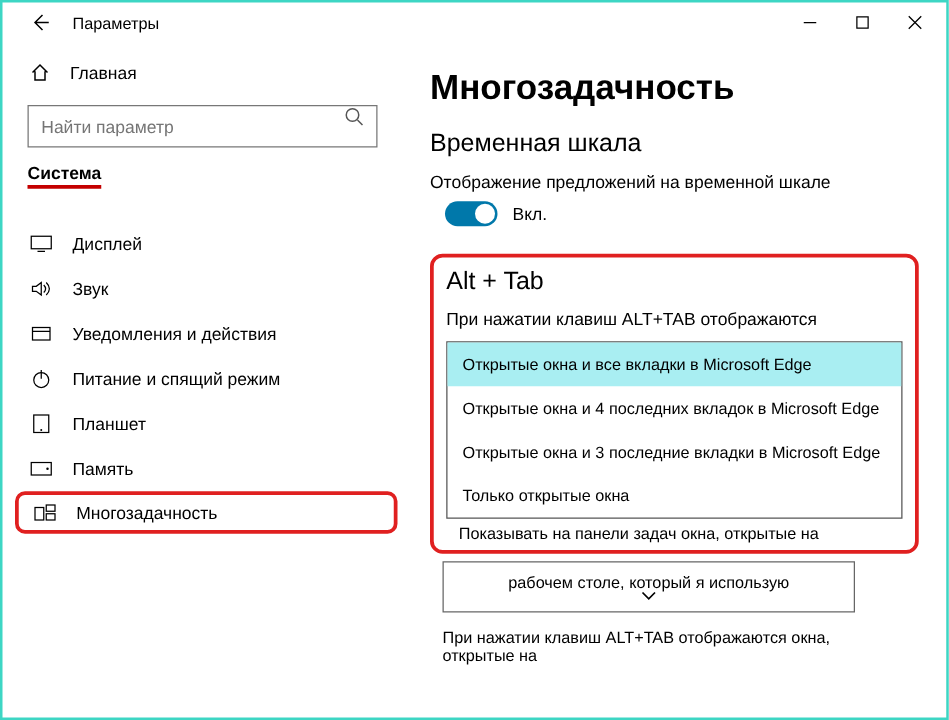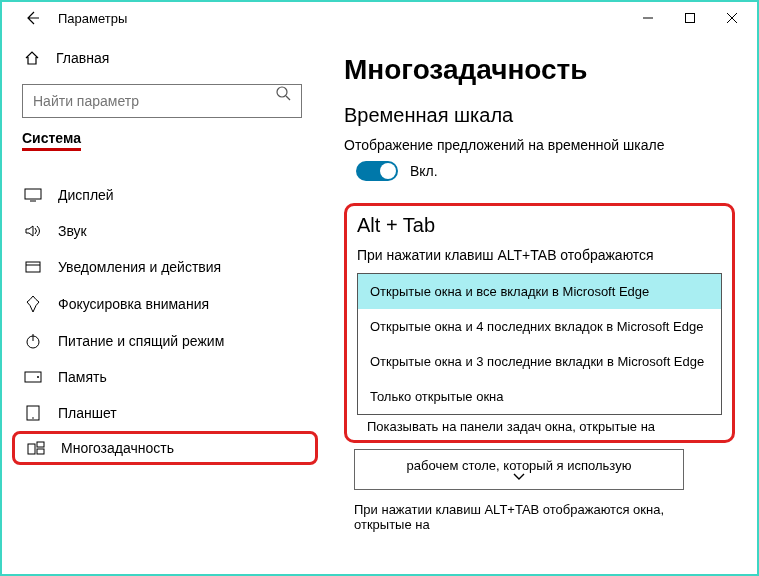--- a/index.html
+++ b/index.html
@@ -114,52 +114,44 @@
           <span class="icon">
               <svg width="18" height="14" viewBox="0 0 18 14">
                 <rect x="2" y="2" width="14" height="10" stroke="#000" fill="none"></rect>
                 <line x1="2" y1="5" x2="16" y2="5" stroke="#000"></line>
               </svg>
             </span>
           <span>Уведомления и действия</span>
         </div>
         <div class="nav-item">
           <span class="icon">
-              <svg width="18" height="18" viewBox="0 0 18 18">
-                <path d="M9 1 Q6 5 3 7 Q6 9 9 17 Q12 9 15 7 Q12 5 9 1 Z" stroke="#000" fill="none" stroke-width="1"></path>
-              </svg>
-            </span>
-          <span>Фокусировка внимания</span>
-        </div>
-        <div class="nav-item">
-          <span class="icon">
               <svg width="16" height="16" viewBox="0 0 16 16">
                 <circle cx="8" cy="9" r="6" stroke="#000" fill="none"></circle>
                 <line x1="8" y1="1" x2="8" y2="8" stroke="#000"></line>
               </svg>
             </span>
           <span>Питание и спящий режим</span>
         </div>
         <div class="nav-item">
           <span class="icon">
+              <svg width="14" height="16" viewBox="0 0 14 16">
+                <rect x="1" y="1" width="12" height="14" stroke="#000" fill="none"></rect>
+                <circle cx="7" cy="13" r="0.8" fill="#000"></circle>
+              </svg>
+            </span>
+          <span>Планшет</span>
+        </div>
+        <div class="nav-item">
+          <span class="icon">
               <svg width="18" height="12" viewBox="0 0 18 12">
                 <rect x="1" y="1" width="16" height="10" stroke="#000" fill="none"></rect>
                 <circle cx="14" cy="6" r="1" fill="#000"></circle>
               </svg>
             </span>
           <span>Память</span>
-        </div>
-        <div class="nav-item">
-          <span class="icon">
-              <svg width="14" height="16" viewBox="0 0 14 16">
-                <rect x="1" y="1" width="12" height="14" stroke="#000" fill="none"></rect>
-                <circle cx="7" cy="13" r="0.8" fill="#000"></circle>
-              </svg>
-            </span>
-          <span>Планшет</span>
         </div>
         <div class="nav-item nav-highlight">
           <span class="icon">
               <svg width="18" height="14" viewBox="0 0 18 14">
                 <rect x="1" y="3" width="7" height="10" stroke="#000" fill="none"></rect>
                 <rect x="10" y="1" width="7" height="5" stroke="#000" fill="none"></rect>
                 <rect x="10" y="8" width="7" height="5" stroke="#000" fill="none"></rect>
               </svg>
             </span>
           <span>Многозадачность</span>

